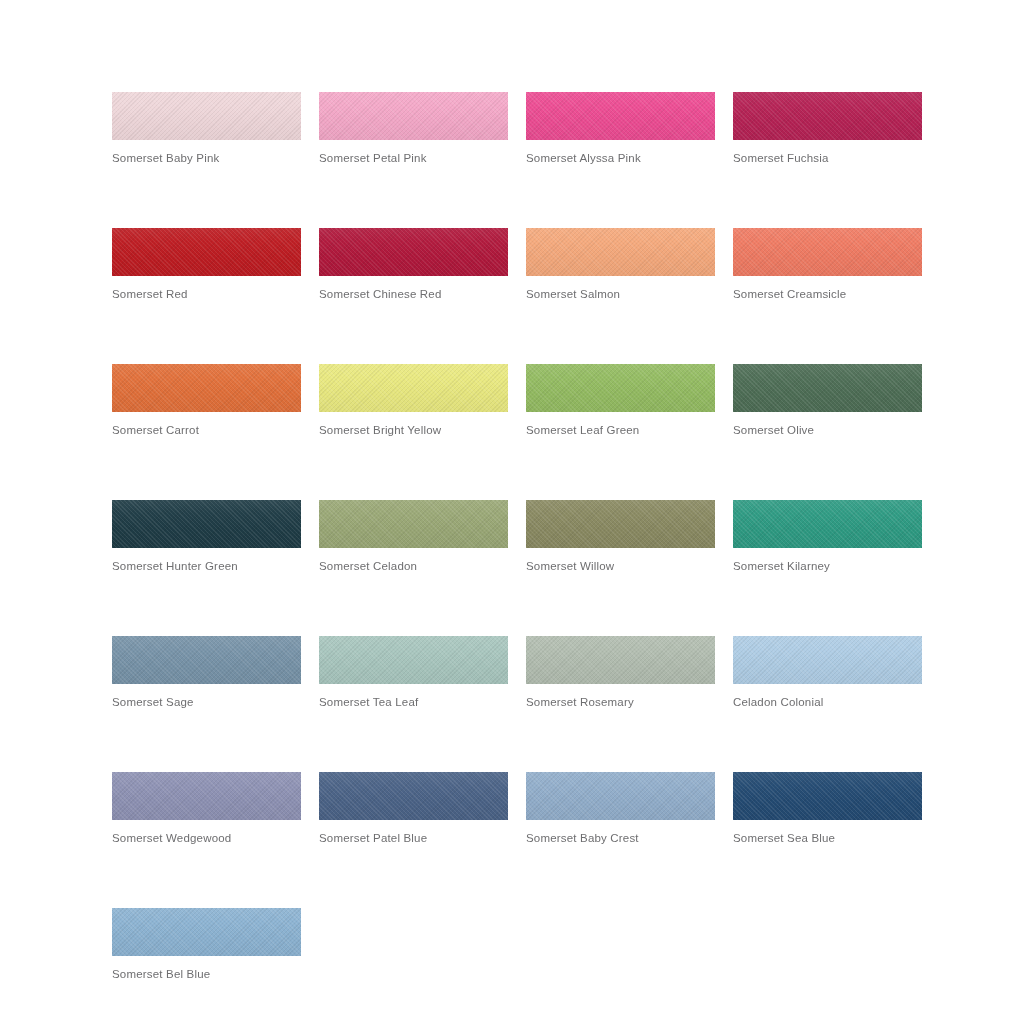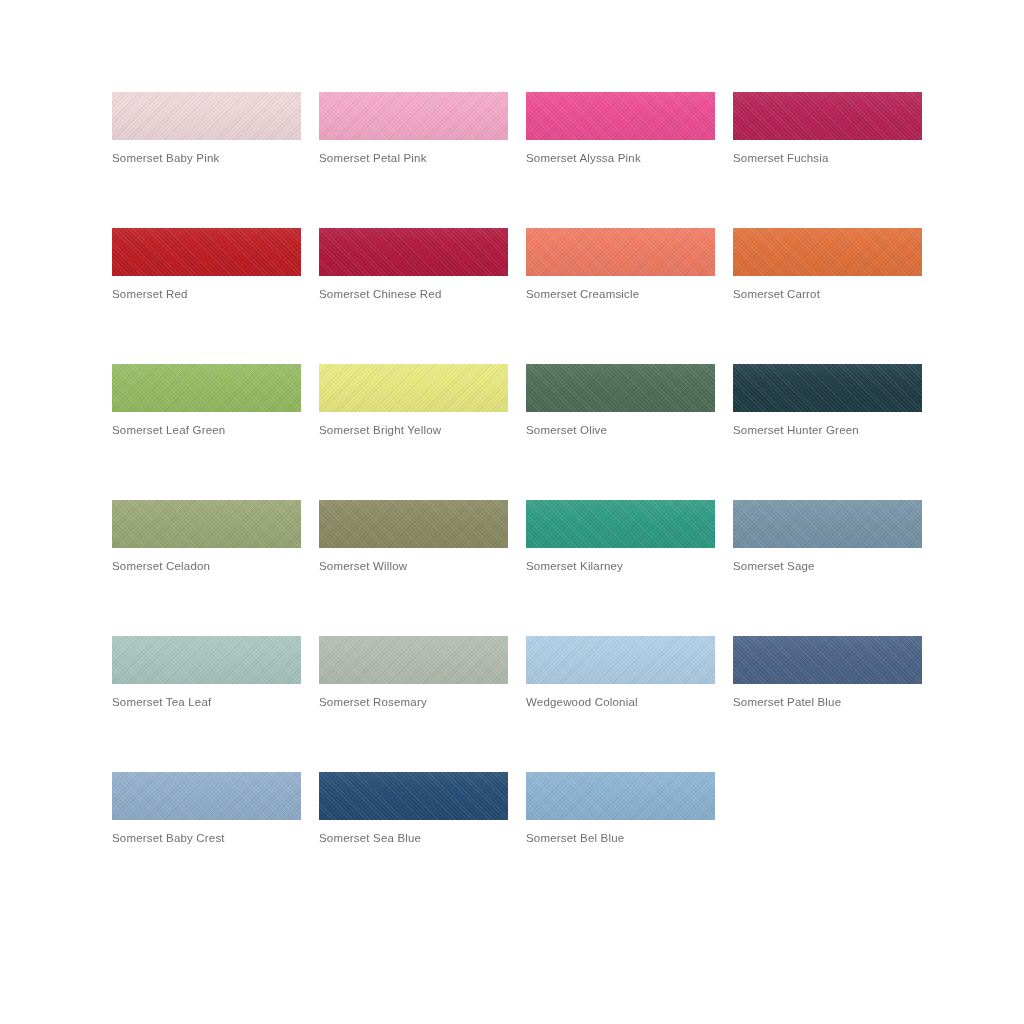--- a/index.html
+++ b/index.html
@@ -109,34 +109,38 @@
       </div>
       <div class="swatch-cell">
         <div class="swatch-chip" style="background-color: rgb(190, 28, 34);"></div>
         <div class="swatch-label">Somerset Red</div>
       </div>
       <div class="swatch-cell">
         <div class="swatch-chip" style="background-color: rgb(177, 24, 60);"></div>
         <div class="swatch-label">Somerset Chinese Red</div>
       </div>
       <div class="swatch-cell">
+        <div class="swatch-chip" style="background-color: rgb(245, 169, 124);"></div>
+        <div class="swatch-label">Somerset Salmon</div>
+      </div>
+      <div class="swatch-cell">
         <div class="swatch-chip" style="background-color: rgb(240, 123, 99);"></div>
         <div class="swatch-label">Somerset Creamsicle</div>
       </div>
       <div class="swatch-cell">
         <div class="swatch-chip" style="background-color: rgb(226, 112, 58);"></div>
         <div class="swatch-label">Somerset Carrot</div>
       </div>
       <div class="swatch-cell">
+        <div class="swatch-chip" style="background-color: rgb(233, 233, 128);"></div>
+        <div class="swatch-label">Somerset Bright Yellow</div>
+      </div>
+      <div class="swatch-cell">
         <div class="swatch-chip" style="background-color: rgb(148, 188, 98);"></div>
         <div class="swatch-label">Somerset Leaf Green</div>
-      </div>
-      <div class="swatch-cell">
-        <div class="swatch-chip" style="background-color: rgb(233, 233, 128);"></div>
-        <div class="swatch-label">Somerset Bright Yellow</div>
       </div>
       <div class="swatch-cell">
         <div class="swatch-chip" style="background-color: rgb(78, 110, 86);"></div>
         <div class="swatch-label">Somerset Olive</div>
       </div>
       <div class="swatch-cell">
         <div class="swatch-chip" style="background-color: rgb(31, 60, 70);"></div>
         <div class="swatch-label">Somerset Hunter Green</div>
       </div>
       <div class="swatch-cell">
@@ -158,21 +162,25 @@
       <div class="swatch-cell">
         <div class="swatch-chip" style="background-color: rgb(168, 198, 190);"></div>
         <div class="swatch-label">Somerset Tea Leaf</div>
       </div>
       <div class="swatch-cell">
         <div class="swatch-chip" style="background-color: rgb(178, 189, 176);"></div>
         <div class="swatch-label">Somerset Rosemary</div>
       </div>
       <div class="swatch-cell">
         <div class="swatch-chip" style="background-color: rgb(175, 205, 229);"></div>
-        <div class="swatch-label">Wedgewood Colonial</div>
+        <div class="swatch-label">Celadon Colonial</div>
+      </div>
+      <div class="swatch-cell">
+        <div class="swatch-chip" style="background-color: rgb(142, 146, 180);"></div>
+        <div class="swatch-label">Somerset Wedgewood</div>
       </div>
       <div class="swatch-cell">
         <div class="swatch-chip" style="background-color: rgb(75, 99, 135);"></div>
         <div class="swatch-label">Somerset Patel Blue</div>
       </div>
       <div class="swatch-cell">
         <div class="swatch-chip" style="background-color: rgb(146, 174, 203);"></div>
         <div class="swatch-label">Somerset Baby Crest</div>
       </div>
       <div class="swatch-cell">

